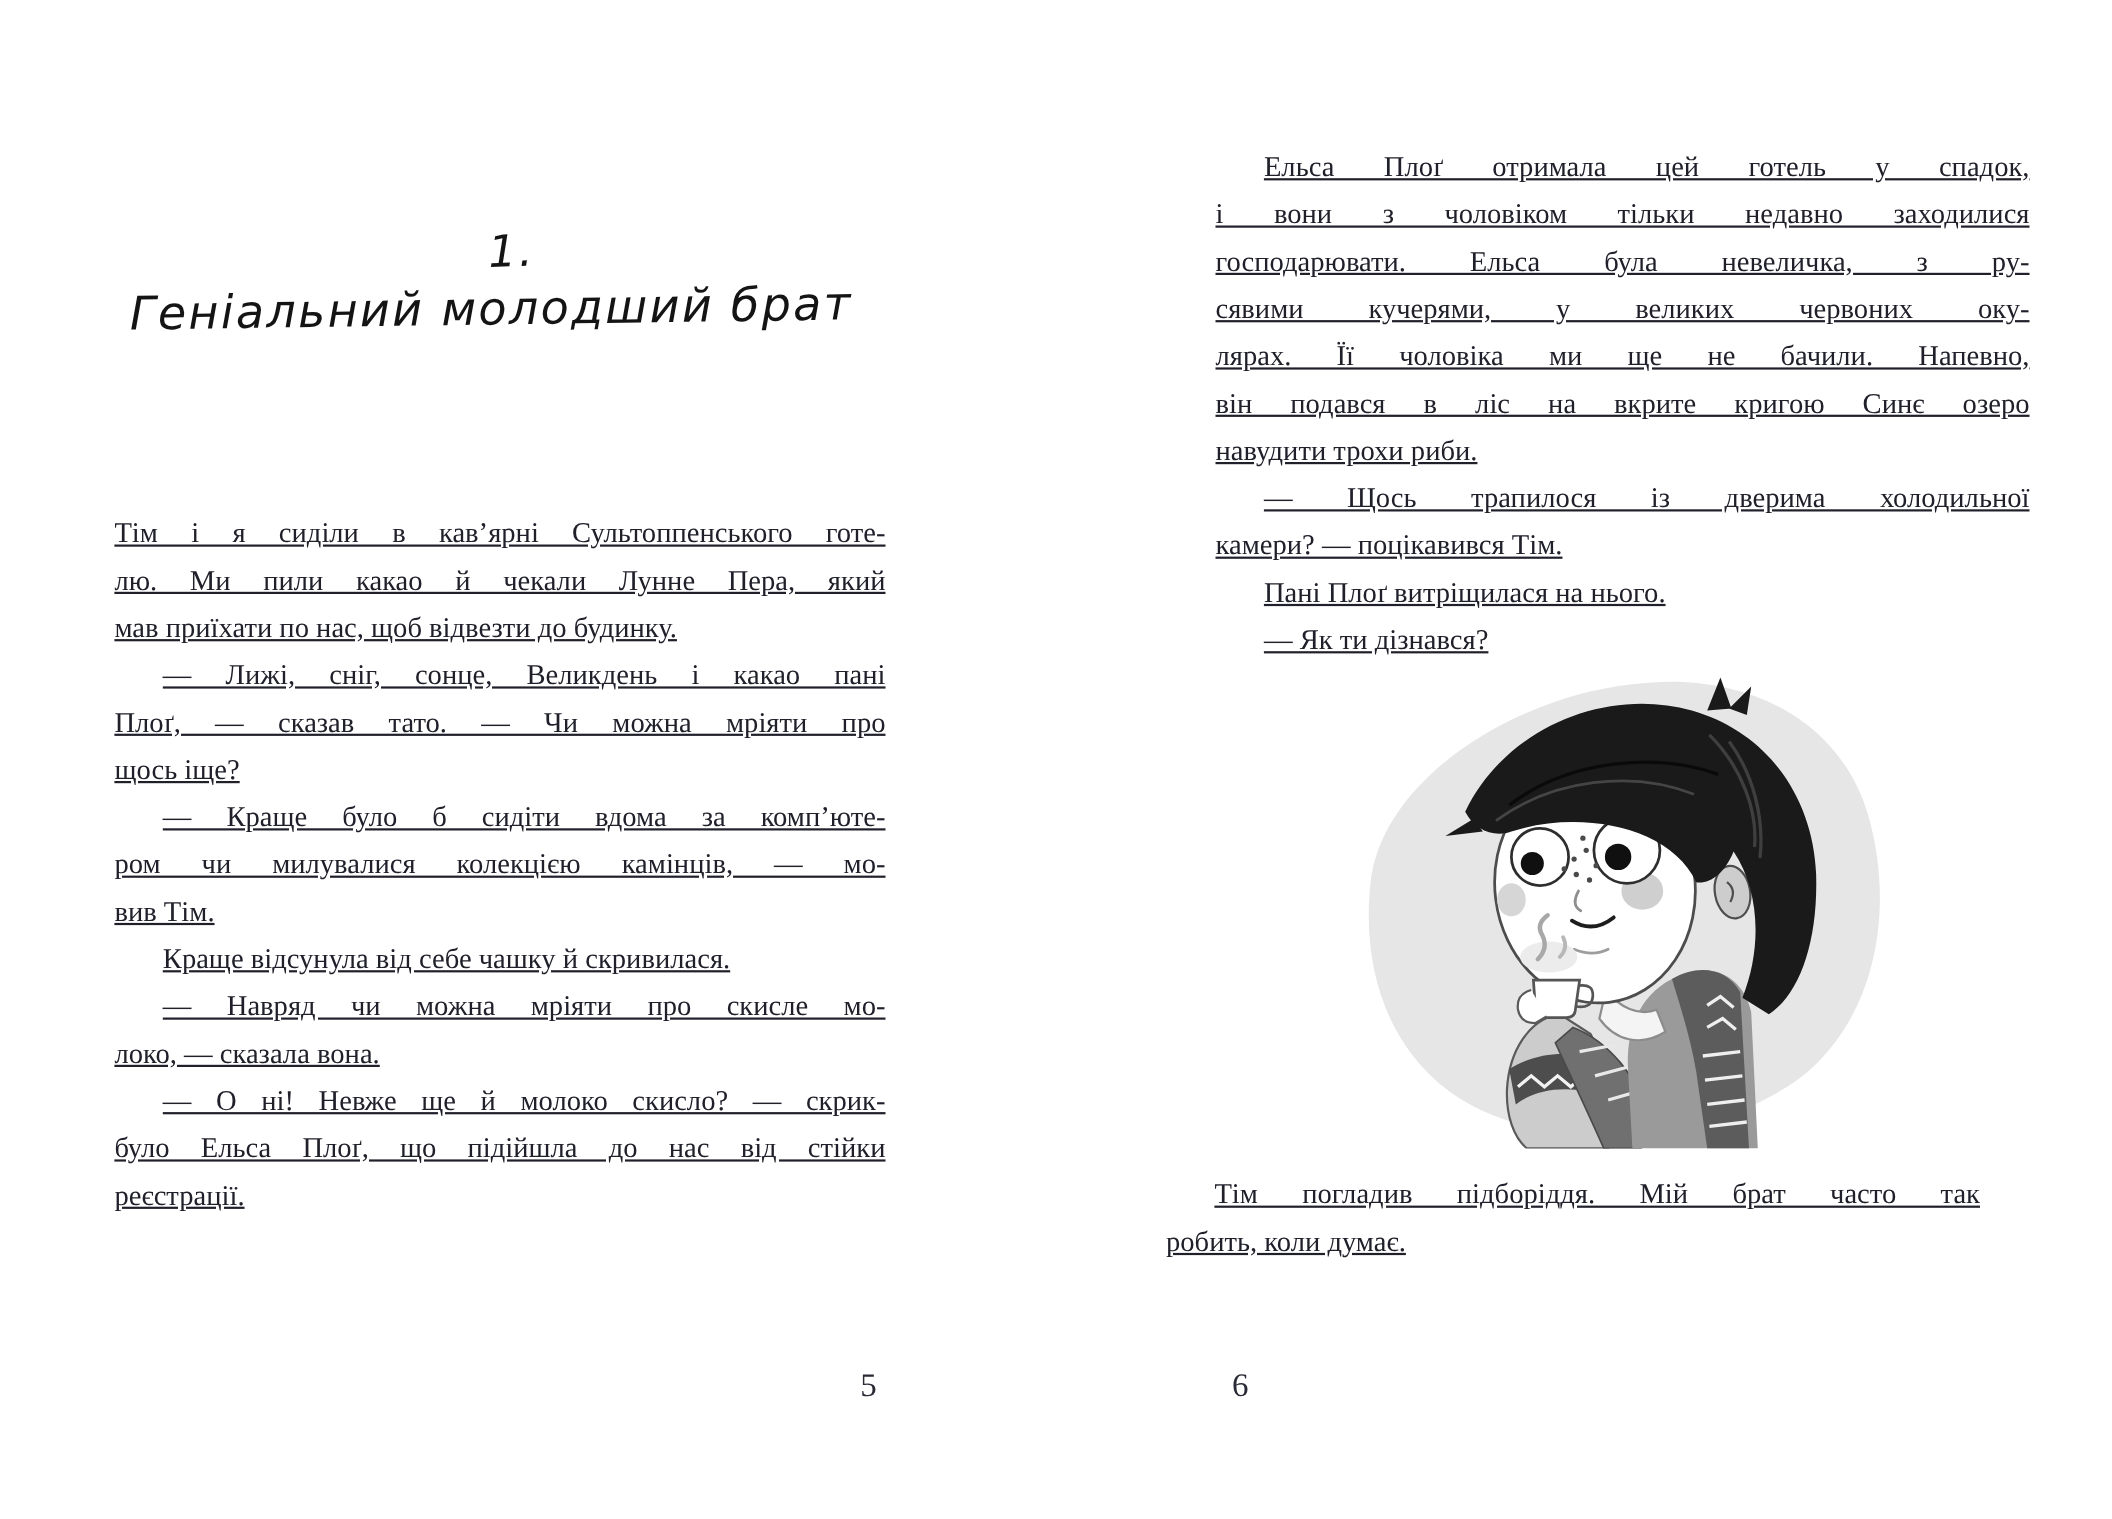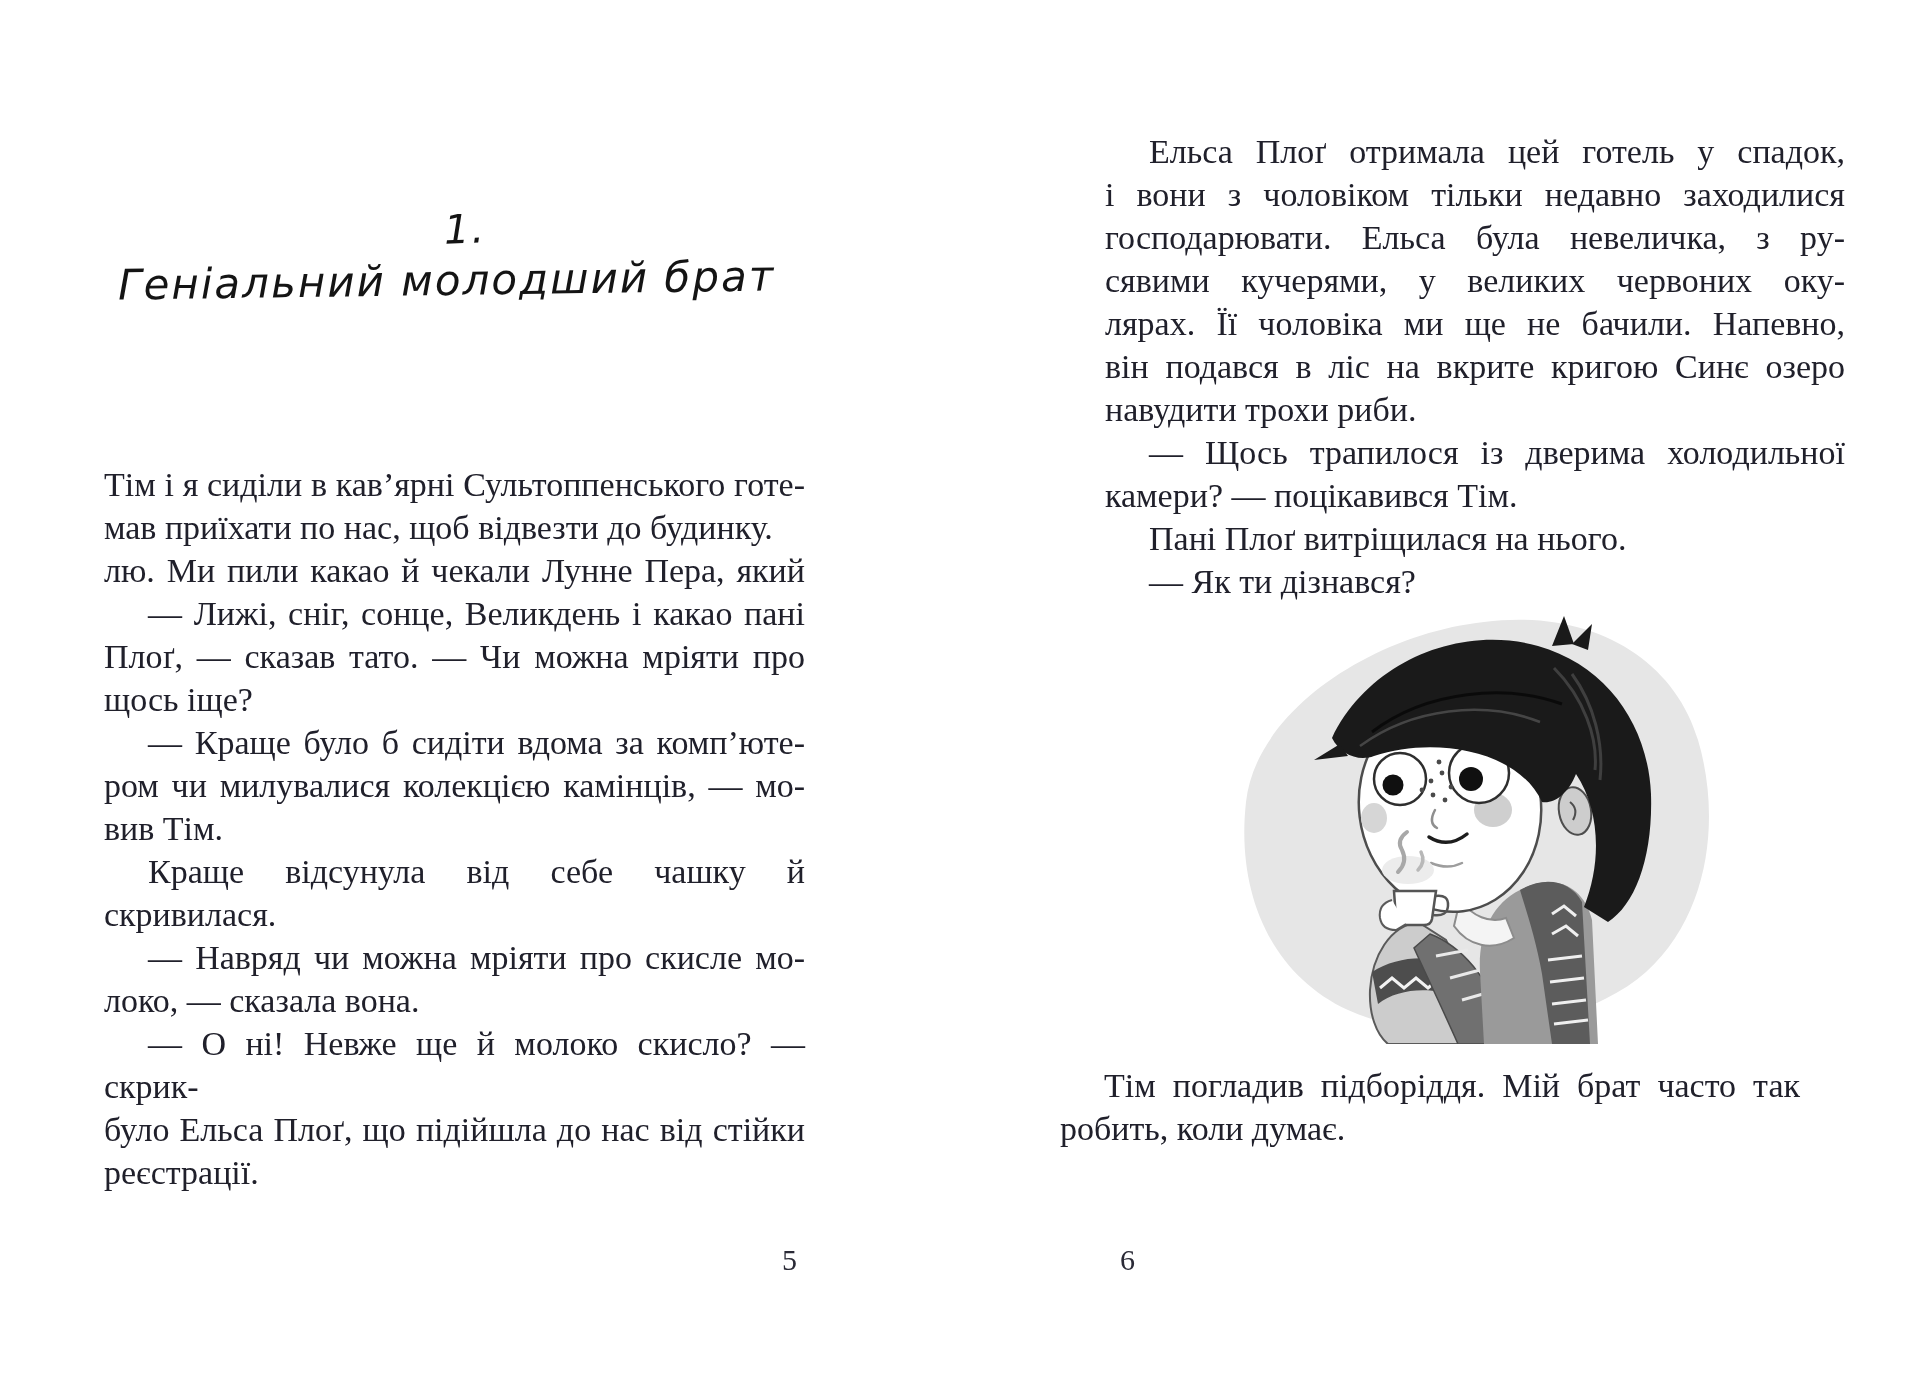--- a/index.html
+++ b/index.html
@@ -7,22 +7,23 @@
   .spread {
     position:relative;
     width:1920px; height:1381px;
     background:#ffffff;
     overflow:hidden;
     font-family:"Liberation Serif", serif;
     color:#20202b;
   }
   .body-text {
     position:absolute;
-    font-size:34px;
+    font-size:26px;
     line-height:43px;
+    text-decoration:underline;
   }
   .para .line {
     text-align:justify;
     text-align-last:justify;
   }
   .para .line.last { text-align-last:left; }
   .para .line.first-indent { text-indent:44px; }
 
   .chapter-heading {
     position:absolute;
@@ -65,22 +66,22 @@
 
   <div>
     <div class="chapter-heading">
       <div class="chapter-number">1.</div>
       <div class="chapter-title">Геніальний молодший брат</div>
     </div>
 
     <div class="body-text" style="left:104px; top:463px; width:701px;">
         <div class="para">
           <div class="line">Тім і я сиділи в кав’ярні Сультоппенського готе-</div>
+          <div class="line">лю. Ми пили какао й чекали Лунне Пера, який</div>
           <div class="line last">мав приїхати по нас, щоб відвезти до будинку.</div>
-          <div class="line">лю. Ми пили какао й чекали Лунне Пера, який</div>
         </div>
         <div class="para">
           <div class="line first-indent">— Лижі, сніг, сонце, Великдень і какао пані</div>
           <div class="line">Плоґ, — сказав тато. — Чи можна мріяти про</div>
           <div class="line last">щось іще?</div>
         </div>
         <div class="para">
           <div class="line first-indent">— Краще було б сидіти вдома за комп’юте-</div>
           <div class="line">ром чи милувалися колекцією камінців, — мо-</div>
           <div class="line last">вив Тім.</div>

